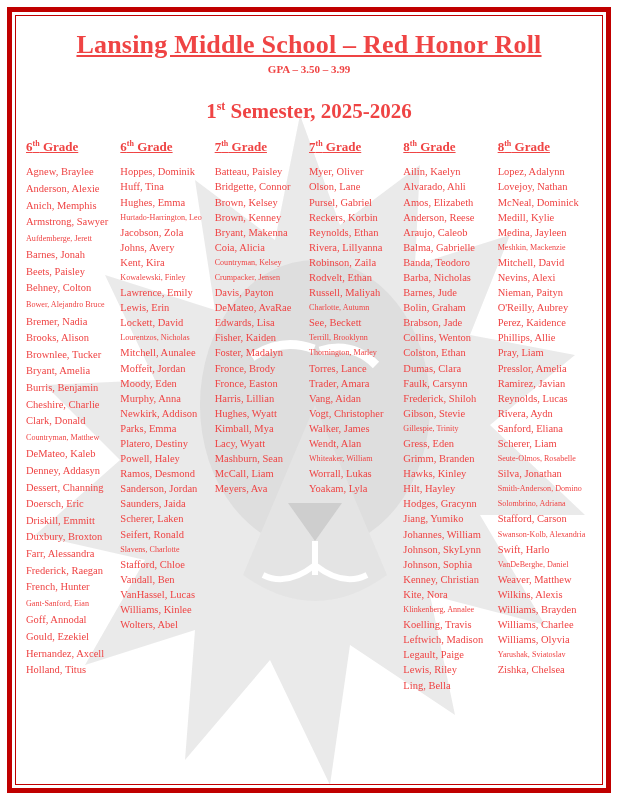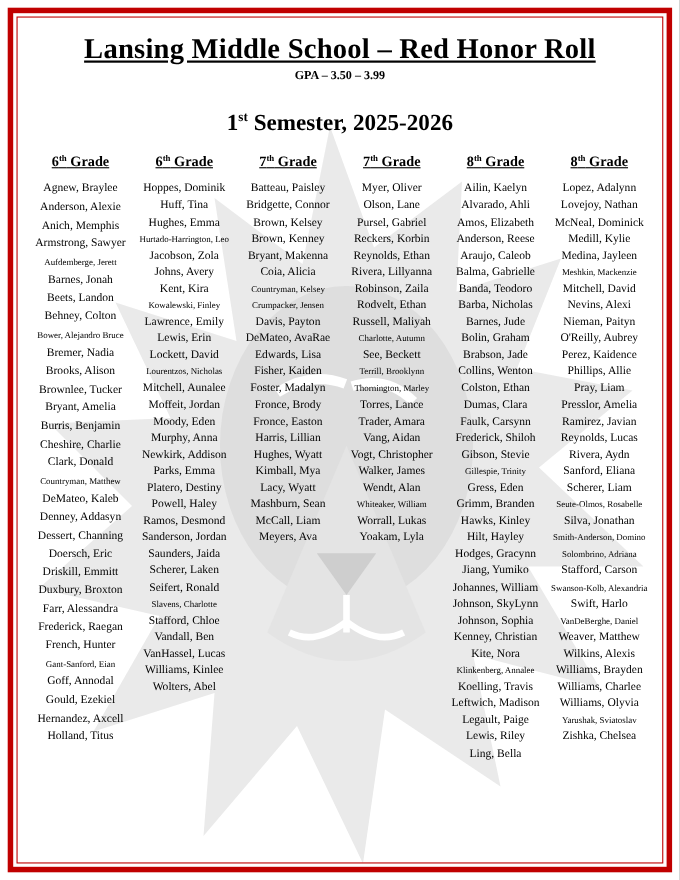--- a/index.html
+++ b/index.html
@@ -3,21 +3,21 @@
 <meta charset="utf-8">
 <style>
   html, body { margin: 0; padding: 0; background: #888; }
   .page {
     width: 618px; height: 800px;
     position: relative;
     background: #ffffff;
     overflow: hidden;
     margin: 0 auto;
     font-family: "Liberation Serif", serif;
-    color: #000000;
+    color: #ef4444;
   }
   .frame-outer {
     position: absolute; top: 7px; left: 7px; right: 7px; bottom: 7px;
     border: 5px solid #c00000; pointer-events: none; z-index: 5;
   }
   .frame-inner {
     position: absolute; top: 15px; left: 15px; right: 15px; bottom: 15px;
     border: 1px solid #c00000; pointer-events: none; z-index: 5;
   }
   .watermark {
@@ -39,21 +39,21 @@
   }
   h2.semester {
     margin: 24px 0 0 0;
     font-size: 21px; font-weight: bold;
   }
   h2.semester sup { font-size: 12px; }
   .columns {
     display: flex; justify-content: space-between;
     margin-top: 15px; padding: 0 4px;
   }
-  .column { flex: 1 1 0; text-align: center; min-width: 0; }
+  .column { flex: 1 1 0; text-align: left; min-width: 0; }
   .col-header {
     font-weight: bold; text-decoration: underline;
     font-size: 13px; margin-bottom: 9px; white-space: nowrap;
   }
   .col-header sup { font-size: 8px; }
   .name {
     font-size: 10.5px; line-height: 15.1px; white-space: nowrap;
   }
   .column:nth-child(1) .name { line-height: 16.6px; }
   .name.small { font-size: 8.1px; }
@@ -86,21 +86,21 @@
 
     <div class="columns" id="columns">
         <div class="column">
           <div class="col-header"><span>6</span><sup>th</sup><span> Grade</span></div>
           <div class="name">Agnew, Braylee</div>
           <div class="name">Anderson, Alexie</div>
           <div class="name">Anich, Memphis</div>
           <div class="name">Armstrong, Sawyer</div>
           <div class="name small">Aufdemberge, Jerett</div>
           <div class="name">Barnes, Jonah</div>
-          <div class="name">Beets, Landon</div>
+          <div class="name">Beets, Paisley</div>
           <div class="name">Behney, Colton</div>
           <div class="name small">Bower, Alejandro Bruce</div>
           <div class="name">Bremer, Nadia</div>
           <div class="name">Brooks, Alison</div>
           <div class="name">Brownlee, Tucker</div>
           <div class="name">Bryant, Amelia</div>
           <div class="name">Burris, Benjamin</div>
           <div class="name">Cheshire, Charlie</div>
           <div class="name">Clark, Donald</div>
           <div class="name small">Countryman, Matthew</div>

